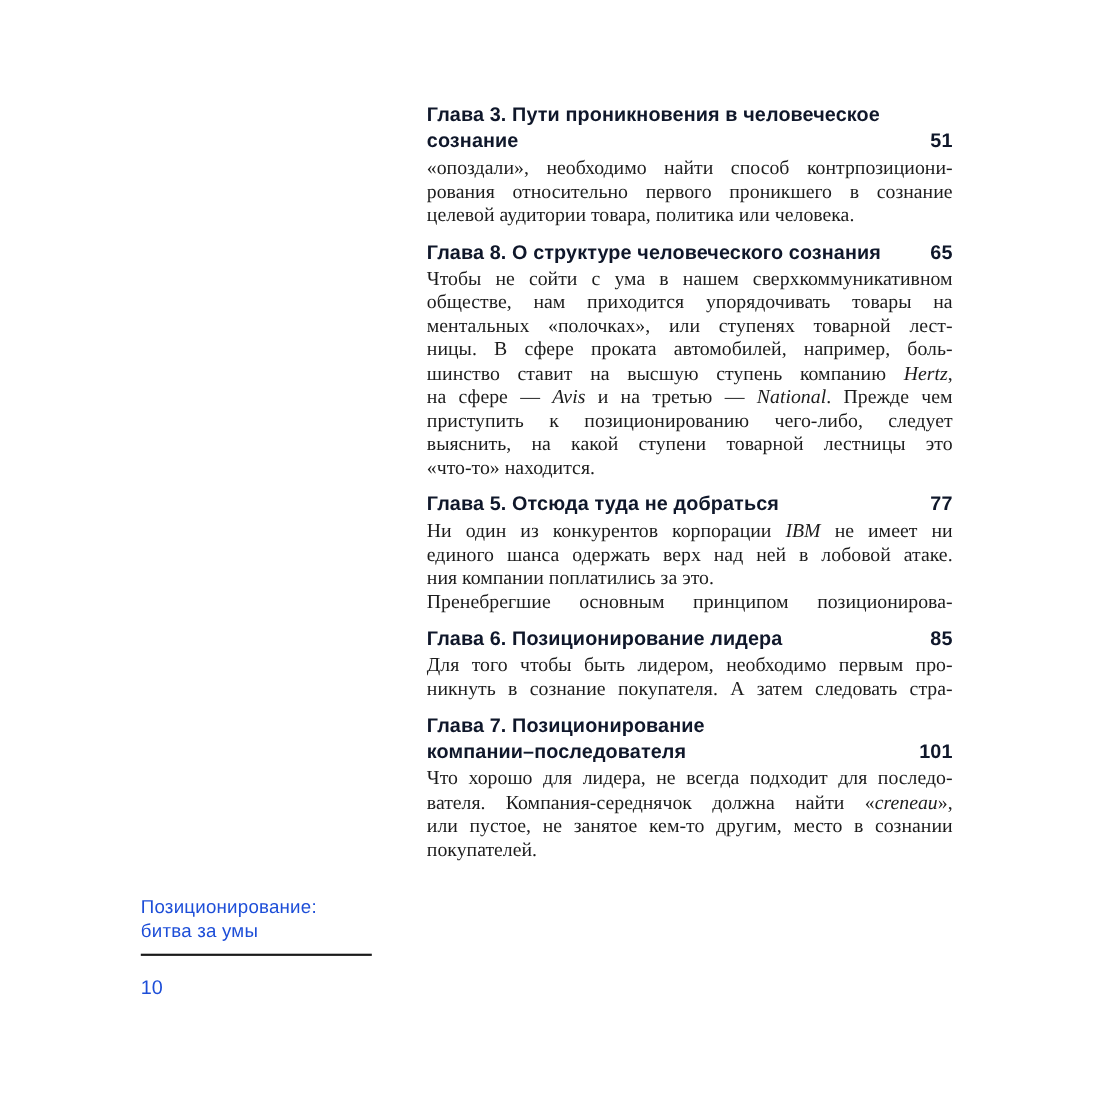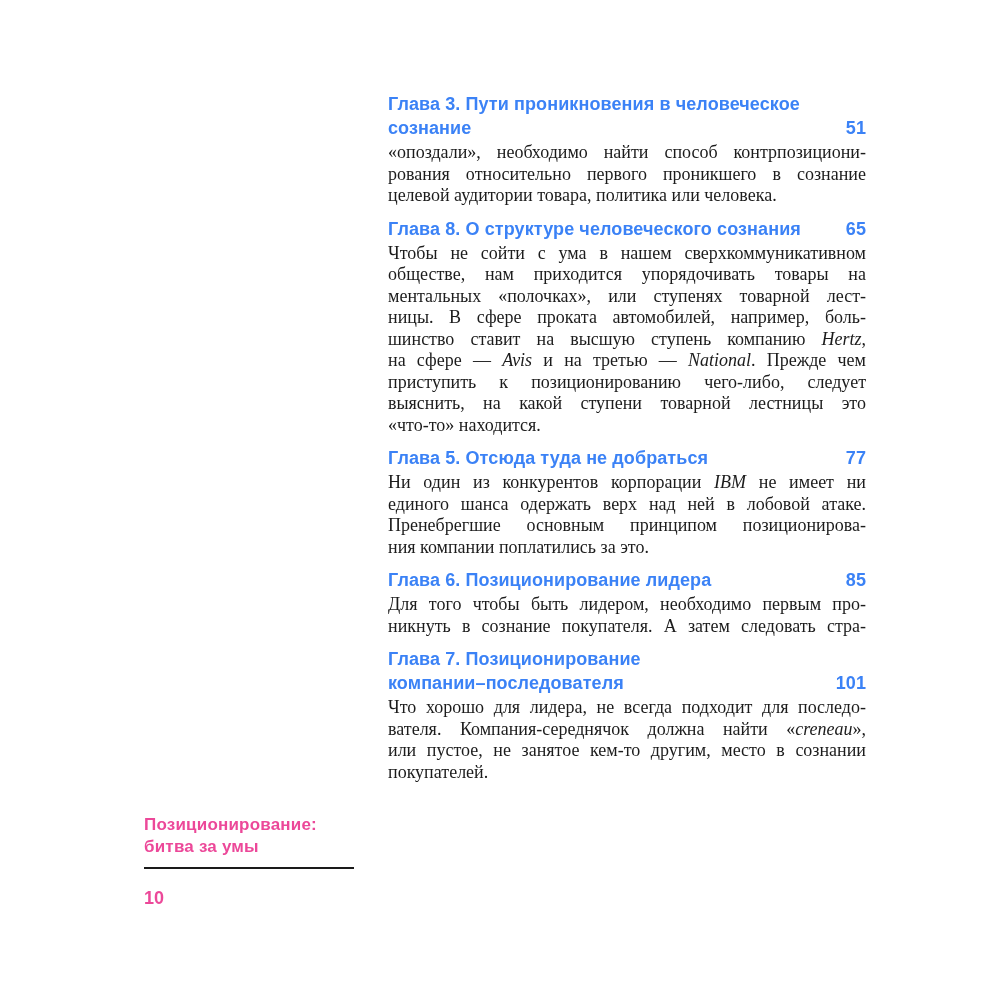--- a/index.html
+++ b/index.html
@@ -22,21 +22,21 @@
     top: 92px;
     width: 478px;
   }
   .toc-section { margin-bottom: 10px; }
   .sec-heading {
     position: relative;
     font-family: "Liberation Sans", sans-serif;
     font-weight: bold;
     font-size: 18px;
     line-height: 24px;
-    color: #3b82f6;
+    color: #0f172a;
     margin-bottom: 2px;
     letter-spacing: 0.1px;
   }
   .heading-line { white-space: nowrap; }
   .sec-page {
     position: absolute;
     right: 0;
     bottom: 0;
     line-height: 24px;
   }
@@ -48,26 +48,26 @@
   .body-line {
     text-align: justify;
     text-align-last: justify;
     text-justify: inter-word;
   }
   .body-line.last { text-align-last: left; }
   .sec-body i { font-style: italic; }
   
   .footer {
     position: absolute;
-    left: 144px;
+    left: 128px;
     top: 814px;
     width: 210px;
     font-family: "Liberation Sans", sans-serif;
-    font-weight: bold;
-    color: #ec4899;
+    font-weight: normal;
+    color: #1d4ed8;
   }
   .running-title { font-size: 17px; line-height: 22px; letter-spacing: 0.2px; }
   .footer-rule {
     height: 1.5px;
     background: #1a1a1a;
     margin-top: 9px;
   }
   .folio { font-size: 18px; margin-top: 19px; }
 </style>
 </head>
@@ -106,22 +106,22 @@
         </div>
       </section>
       <section class="toc-section">
         <div class="sec-heading">
           <div class="heading-line">Глава 5. Отсюда туда не добраться</div>
           <span class="sec-page">77</span>
         </div>
         <div class="sec-body">
           <div class="body-line"><span>Ни один из конкурентов корпорации </span><i>IBM</i><span> не имеет ни</span></div>
           <div class="body-line"><span>единого шанса одержать верх над ней в лобовой атаке.</span></div>
+          <div class="body-line last"><span>ния компании поплатились за это.</span></div>
           <div class="body-line"><span>Пренебрегшие основным принципом позиционирова-</span></div>
-          <div class="body-line last"><span>ния компании поплатились за это.</span></div>
         </div>
       </section>
       <section class="toc-section">
         <div class="sec-heading">
           <div class="heading-line">Глава 6. Позиционирование лидера</div>
           <span class="sec-page">85</span>
         </div>
         <div class="sec-body">
           <div class="body-line"><span>Для того чтобы быть лидером, необходимо первым про-</span></div>
           <div class="body-line"><span>никнуть в сознание покупателя. А затем следовать стра-</span></div>

